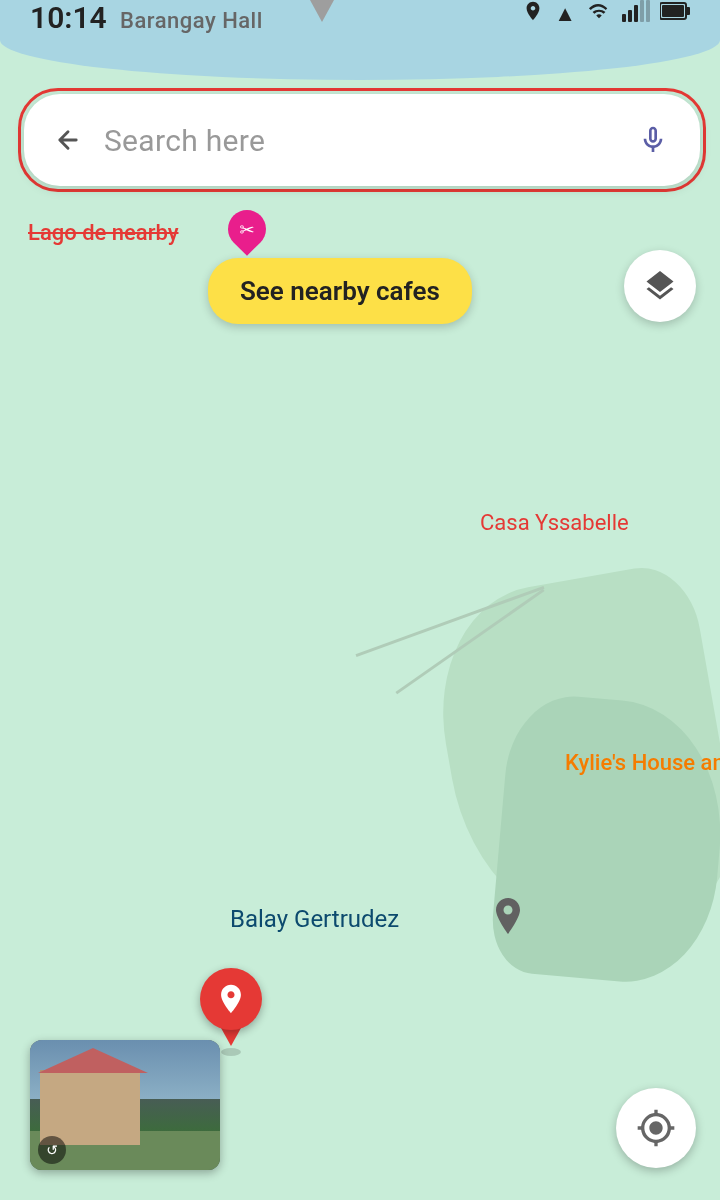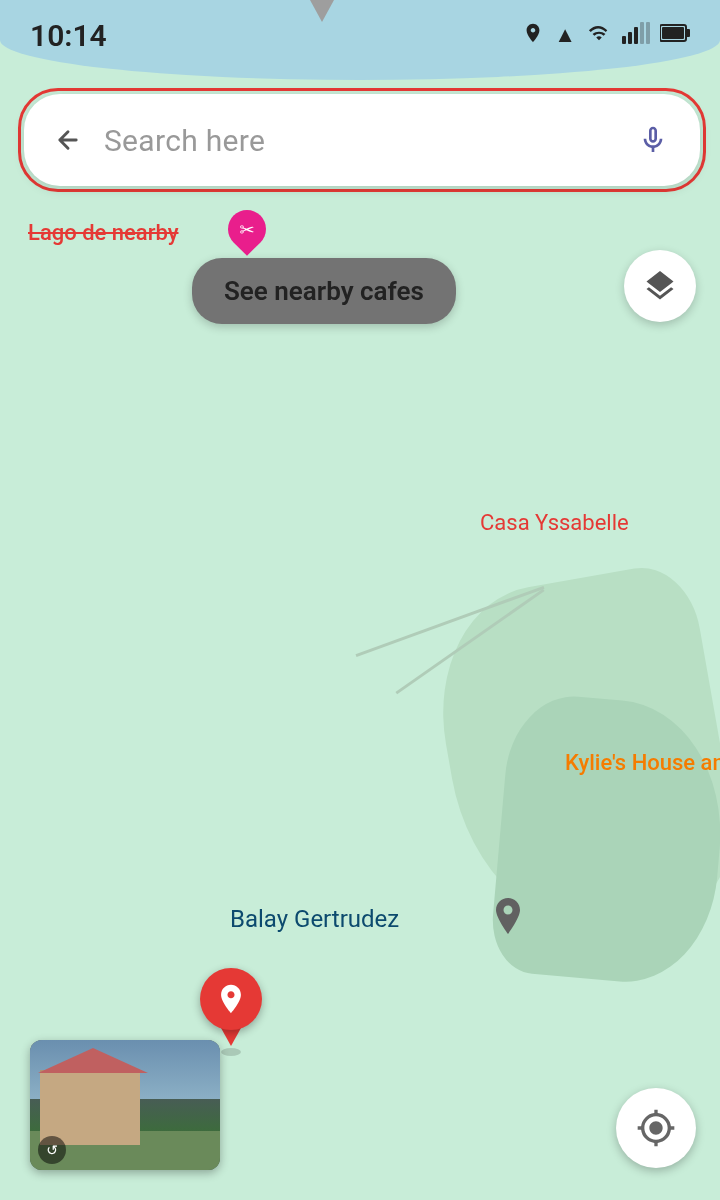--- a/index.html
+++ b/index.html
@@ -297,21 +297,21 @@
       font-size: 14px;
     }
 
     
     #status-bar {
       position: absolute;
       top: 0; left: 0;
       width: 720px;
       height: 70px;
       display: flex;
-      align-items: center;
+      align-items: flex-start;
       justify-content: space-between;
       padding: 0 30px;
       z-index: 10;
     }
 
     .status-time {
       font-size: 30px;
       font-weight: 600;
       color: #222;
     }
@@ -387,22 +387,22 @@
     .search-mic-btn svg {
       width: 32px;
       height: 32px;
       fill: #5b5ea6;
     }
 
     
     #nearby-cafes-btn {
       position: absolute;
       top: 258px;
-      left: 192px;
-      background: #737373;
+      left: 208px;
+      background: #fde047;
       border-radius: 30px;
       padding: 18px 32px;
       font-size: 26px;
       font-weight: 600;
       color: #222;
       box-shadow: 0 3px 10px rgba(0,0,0,0.2);
       cursor: pointer;
       z-index: 15;
       white-space: nowrap;
     }
@@ -447,20 +447,23 @@
 <div id="map-bg">
 
   <div class="map-water"></div>
 
   <div class="terrain-patch-1"></div>
   <div class="terrain-patch-2"></div>
 
   <div class="road-1"></div>
   <div class="road-2"></div>
 
+  <div class="map-label-barangay">
+    <span>Barangay Hall</span>
+  </div>
 
   <div class="pin-barangay"></div>
 
   <div class="map-label-lago">
     <span>Lago de nearby</span>
   </div>
 
   <div class="pin-lago">
     <div class="pin-lago-body">
       <span class="pin-lago-icon">✂</span>

